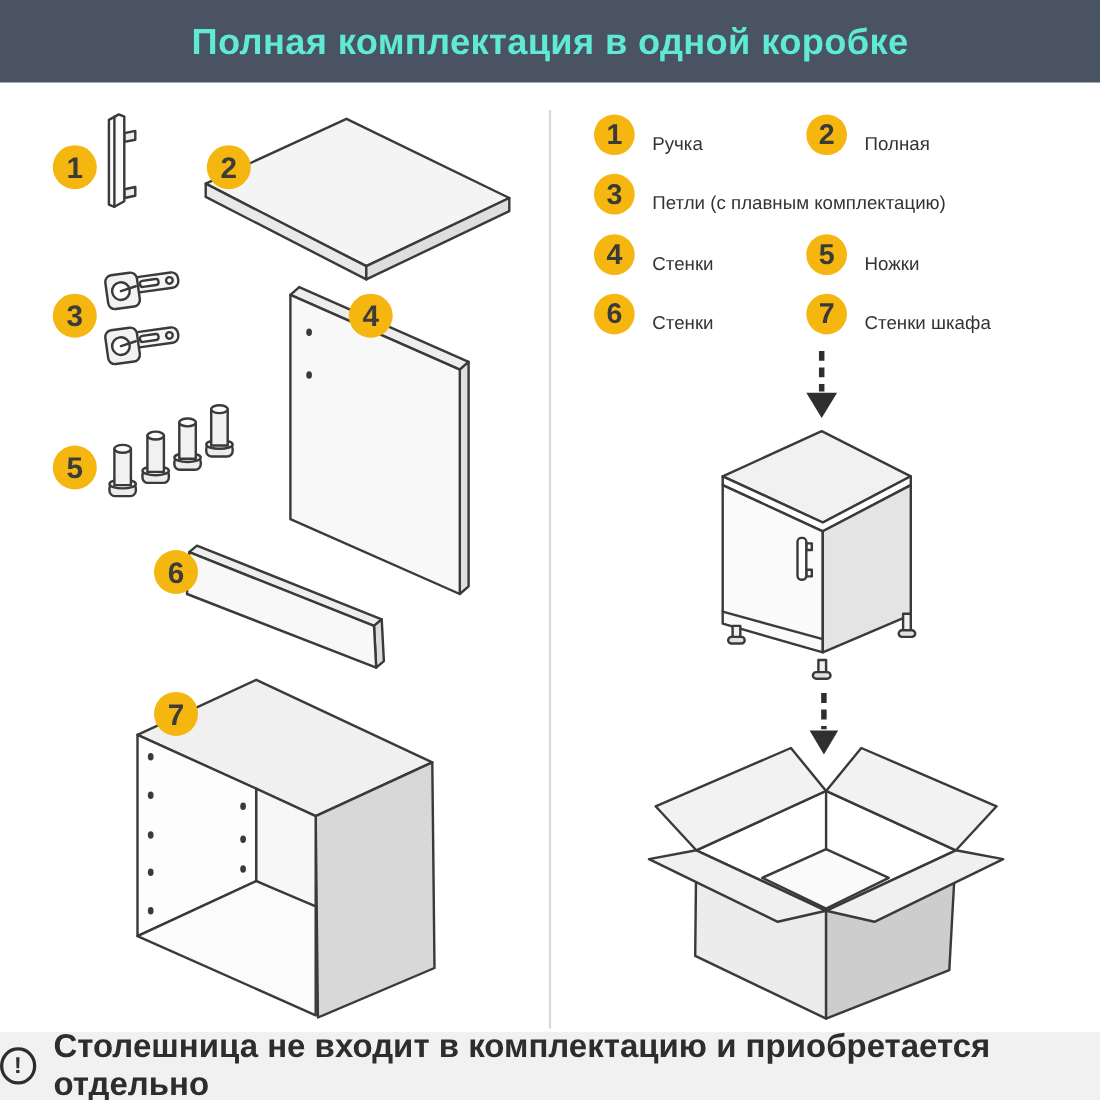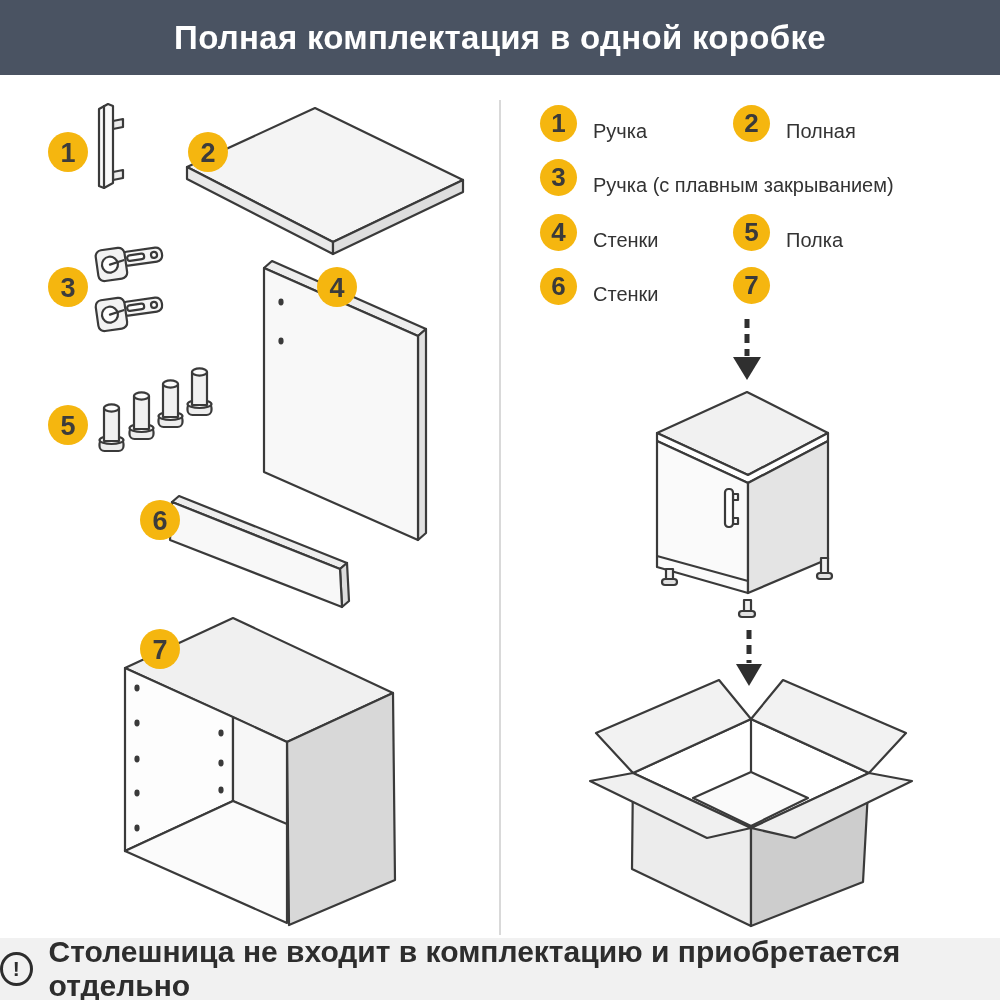--- a/index.html
+++ b/index.html
@@ -1,27 +1,27 @@
 <!DOCTYPE html>
 <html><head>
 <meta charset="utf-8">
 <style>
   html,body{margin:0;padding:0;background:#fff;}
   body{width:1000px;height:1000px;font-family:"Liberation Sans",sans-serif;overflow:hidden;}
   .page{position:relative;width:1000px;height:1000px;background:#fff;}
   .header{position:absolute;left:0;top:0;width:1000px;height:75px;background:#4a5362;
           display:flex;align-items:center;justify-content:center;}
-  .header .title{color:#ffffff;font-size:33px;font-weight:700;letter-spacing:.3px;}
+  .header .title{color:#5eead4;font-size:33px;font-weight:700;letter-spacing:.3px;}
   .divider{position:absolute;left:499px;top:100px;width:2px;height:835px;background:#d9d9d9;}
   .left-svg{position:absolute;left:0;top:75px;}
   .right-svg{position:absolute;left:500px;top:300px;}
   .legend-item{position:absolute;display:flex;align-items:center;gap:16px;}
   .badge{width:37px;height:37px;border-radius:50%;background:#f5b60f;color:#3a3a3a;
          font-weight:700;font-size:26px;display:flex;align-items:center;justify-content:center;flex:0 0 auto;}
-  .legend-label{font-size:20px;color:#333;white-space:nowrap;margin-top:16px;}
+  .legend-label{font-size:17px;color:#333;white-space:nowrap;margin-top:16px;}
   .footer{position:absolute;left:0;top:938px;width:1000px;height:62px;background:#f1f1f1;
           display:flex;align-items:center;justify-content:center;gap:16px;}
   .footer-icon{width:34px;height:34px;box-sizing:border-box;border:3px solid #2d2d2d;border-radius:50%;
                display:flex;align-items:center;justify-content:center;font-weight:700;font-size:21px;color:#2d2d2d;}
   .footer-text{font-size:30px;font-weight:700;color:#2d2d2d;}
   .badge-num{font-family:"Liberation Sans",sans-serif;font-size:27px;font-weight:700;fill:#3c3c3c;}
   svg .ln{stroke:#3a3a3a;stroke-width:2.2;stroke-linejoin:round;stroke-linecap:round;}
 </style>
 </head>
 <body>
@@ -161,36 +161,37 @@
     <div class="legend-item" style="left:540px;top:104px;">
       <span class="badge">1</span>
       <span class="legend-label">Ручка</span>
     </div>
     <div class="legend-item" style="left:733px;top:104px;">
       <span class="badge">2</span>
       <span class="legend-label">Полная</span>
     </div>
     <div class="legend-item" style="left:540px;top:158px;">
       <span class="badge">3</span>
-      <span class="legend-label">Ручка (с плавным закрыванием)</span>
+      <span class="legend-label">Петли (с плавным комплектацию)</span>
     </div>
     <div class="legend-item" style="left:540px;top:213px;">
       <span class="badge">4</span>
       <span class="legend-label">Стенки</span>
     </div>
     <div class="legend-item" style="left:733px;top:213px;">
       <span class="badge">5</span>
-      <span class="legend-label">Полка</span>
+      <span class="legend-label">Ножки</span>
     </div>
     <div class="legend-item" style="left:540px;top:267px;">
       <span class="badge">6</span>
       <span class="legend-label">Стенки</span>
     </div>
     <div class="legend-item" style="left:733px;top:267px;">
       <span class="badge">7</span>
+      <span class="legend-label">Стенки шкафа</span>
     </div>
   </div>
 
   <svg class="right-svg" width="500" height="638" viewBox="500 300 500 638" xmlns="http://www.w3.org/2000/svg">
 
     <g>
       <line x1="747" y1="319" x2="747" y2="356" stroke="#2f2f2f" stroke-width="5" stroke-dasharray="9 6"></line>
       <polygon points="733,357 761,357 747,380" fill="#2f2f2f"></polygon>
     </g>
 

